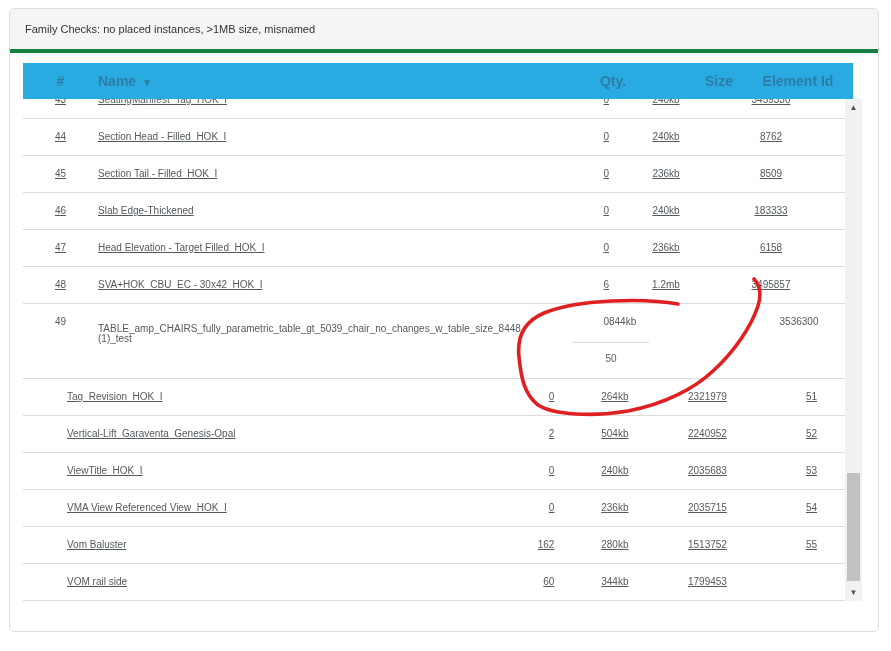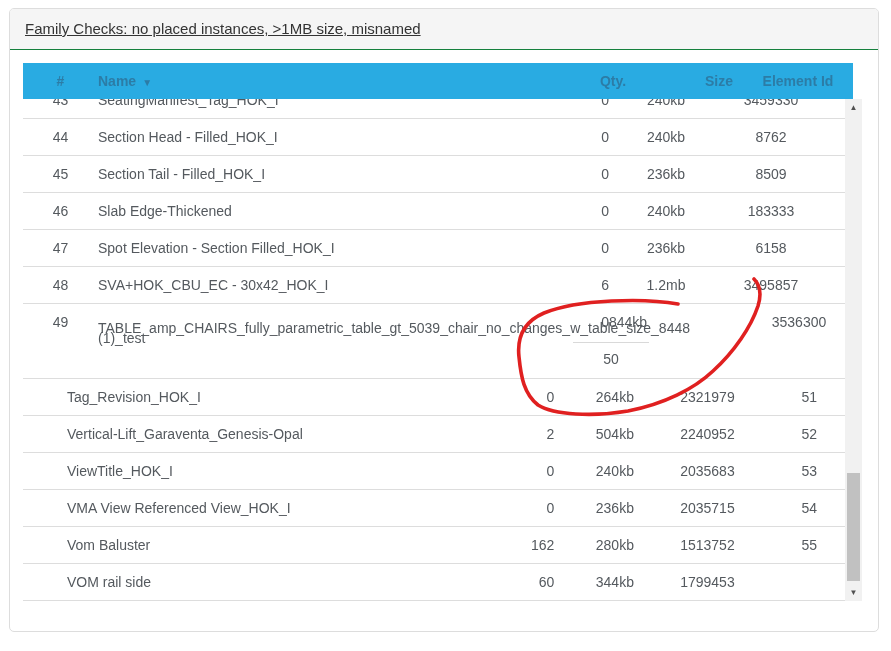--- a/index.html
+++ b/index.html
@@ -5,40 +5,40 @@
   html,body{margin:0;padding:0;}
   body{
     width:891px;height:651px;position:relative;background:#fff;
     font-family:"Liberation Sans",sans-serif;color:#54595e;overflow:hidden;
   }
   .panel{
     position:absolute;left:9px;top:8px;width:870px;height:624px;
     background:#fff;border:1px solid #ddd;border-radius:5px;box-sizing:border-box;
   }
   .panel-heading{
-    height:40px;line-height:40px;background:#f5f5f5;border-bottom:1px solid #15803d;
-    border-radius:4px 4px 0 0;padding-left:15px;font-size:15px;color:#333;text-decoration:underline;
+    height:40px;line-height:40px;background:#f5f5f5;border-bottom:4px solid #15803d;
+    border-radius:4px 4px 0 0;padding-left:15px;font-size:11px;color:#333;
   }
   .table-wrap{position:absolute;left:13px;top:54px;width:847px;height:538px;}
   
   .thead{
     position:absolute;left:0;top:0;width:830px;height:36px;background:#29abe2;
     font-size:14px;font-weight:bold;line-height:36px;z-index:3;
   }
   .thead .hcell{position:absolute;top:0;height:36px;color:#2c7ca6;}
   .h-num{left:0;width:75px;text-align:center;color:#333b40;}
   .h-name{left:75px;width:200px;text-align:left;}
   .h-qty{left:540px;width:100px;text-align:center;}
   .h-size{left:610px;width:100px;text-align:right;}
   .h-id{left:700px;width:150px;text-align:center;}
   .sort-caret{font-size:10px;margin-left:6px;}
   
   .viewport{
     position:absolute;left:0;top:36px;width:822px;height:502px;overflow:hidden;
-    font-size:14px;z-index:1;
+    font-size:10px;z-index:1;text-decoration:underline;
   }
   #rows-top > .row-a:first-child{margin-top:-17px;}
   .row-a,.row-b{display:flex;height:37px;line-height:36px;border-bottom:1px solid #ddd;box-sizing:border-box;}
   .a-num{width:75px;text-align:center;}
   .a-name{width:459px;text-align:left;white-space:nowrap;}
   .a-qty{width:52px;text-align:right;}
   .a-size{width:114px;text-align:center;}
   .a-id{width:96px;text-align:center;}
   .b-name{width:450px;text-align:left;white-space:nowrap;margin-left:44px;}
   .b-qty{width:66px;text-align:right;}
@@ -112,21 +112,21 @@
           </div>
           <div class="row-a">
             <div class="a-num">46</div>
             <div class="a-name">Slab Edge-Thickened</div>
             <div class="a-qty">0</div>
             <div class="a-size">240kb</div>
             <div class="a-id">183333</div>
           </div>
           <div class="row-a">
             <div class="a-num">47</div>
-            <div class="a-name">Spot Elevation - Section Filled_HOK_I</div>
+            <div class="a-name">Head Elevation - Target Filled_HOK_I</div>
             <div class="a-qty">0</div>
             <div class="a-size">236kb</div>
             <div class="a-id">6158</div>
           </div>
           <div class="row-a">
             <div class="a-num">48</div>
             <div class="a-name">SVA+HOK_CBU_EC - 30x42_HOK_I</div>
             <div class="a-qty">6</div>
             <div class="a-size">1.2mb</div>
             <div class="a-id">3495857</div>

